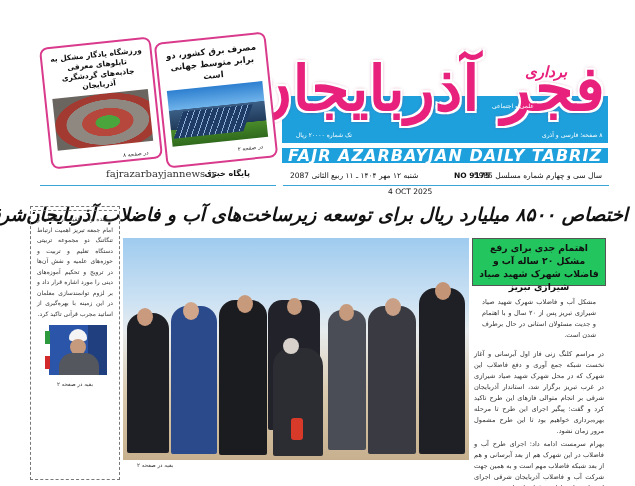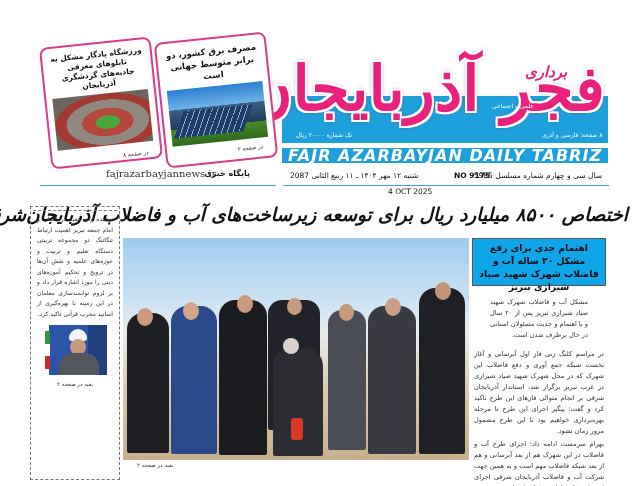--- a/index.html
+++ b/index.html
@@ -14,21 +14,21 @@
     text-shadow:-1px -1px 0 #fff,1px 1px 0 #fff;}
   .small-white{color:#fff;font-size:6px;direction:rtl;white-space:nowrap;}
   .fajr-en{color:#fff;font-weight:bold;font-style:italic;font-size:16px;letter-spacing:1px;text-align:center;font-family:"DejaVu Sans",sans-serif;}
   .dateline{font-size:7.5px;direction:rtl;white-space:nowrap;color:#111;}
   .teaser{border:2px solid #d93a8c;border-radius:8px;background:#fff;}
   .teaser-title{font-weight:bold;font-size:8.5px;line-height:12px;text-align:center;direction:rtl;}
   .teaser-ref{font-size:5.5px;color:#333;direction:rtl;}
   .site{font-family:"DejaVu Serif",serif;font-size:10px;color:#333;white-space:nowrap;}
   .site-label{font-weight:bold;font-size:8px;direction:rtl;}
   .headline{font-family:"DejaVu Sans",sans-serif;font-weight:bold;font-style:italic;font-size:18.5px;direction:rtl;white-space:nowrap;letter-spacing:-0.6px;color:#111;text-align:right;}
-  .subhead-box{border:1px solid #555;background:#0ea5e9;text-align:center;direction:rtl;font-weight:bold;font-size:9.2px;line-height:13px;}
+  .subhead-box{border:1px solid #555;background:#22c55e;text-align:center;direction:rtl;font-weight:bold;font-size:9.2px;line-height:13px;}
   .body-col{font-size:6.6px;line-height:11px;text-align:justify;direction:rtl;color:#333;}
   .side-box{border:1.5px dashed #777;}
   .side-title{font-weight:bold;font-size:10.5px;line-height:16px;text-align:center;direction:rtl;}
   .side-body{font-size:6.4px;line-height:11px;text-align:justify;direction:rtl;color:#333;}
   .caption{font-size:5.5px;direction:rtl;color:#333;}
   .rule{background:#3aa6d8;height:1px;}
 </style>
 </head>
 <body>
 
@@ -99,21 +99,21 @@
 
   <div style="position:absolute;left:168px;top:180px;width:12px;height:22px;background:#d83a2a;border-radius:3px;"></div>
 </div>
 <div class="abs caption" style="left:137px;top:462px;">بقیه در صفحه ۲</div>
 
 <div class="abs subhead-box" style="left:472px;top:238px;width:128px;height:42px;padding:2px 2px;">
   <span>اهتمام جدی برای رفع مشکل ۲۰ ساله آب و فاضلاب شهرک شهید صیاد شیرازی تبریز</span>
 </div>
 
 <div class="abs body-col" style="left:474px;top:297px;width:130px;">
-  <p style="margin:0 16px 2px;">مشکل آب و فاضلاب شهرک شهید صیاد شیرازی تبریز پس از ۲۰ سال و با اهتمام و جدیت مسئولان استانی در حال برطرف شدن است.</p>
+  <p style="margin:0 8px 2px;">مشکل آب و فاضلاب شهرک شهید صیاد شیرازی تبریز پس از ۲۰ سال و با اهتمام و جدیت مسئولان استانی در حال برطرف شدن است.</p>
   <p style="margin:8px 0 2px;">در مراسم کلنگ زنی فاز اول آبرسانی و آغاز نخست شبکه جمع آوری و دفع فاضلاب این شهرک که در محل شهرک شهید صیاد شیرازی در غرب تبریز برگزار شد، استاندار آذربایجان شرقی بر انجام متوالی فازهای این طرح تاکید کرد و گفت: پیگیر اجرای این طرح تا مرحله بهره‌برداری خواهیم بود تا این طرح مشمول مرور زمان نشود.</p>
   <p style="margin:0;">بهرام سرمست ادامه داد: اجرای طرح آب و فاضلاب در این شهرک هم از بعد آبرسانی و هم از بعد شبکه فاضلاب مهم است و به همین جهت شرکت آب و فاضلاب آذربایجان شرقی اجرای این طرح را در اولویت قرار داده است.</p>
 </div>
 
 <div class="abs side-box" style="left:30px;top:206px;width:88px;height:272px;">
   <div style="margin:3px 2px;border-top:1px dashed #777;"></div>
   <div class="side-body" style="padding:0 6px;font-size:6px;line-height:10.5px;">نماینده ولی فقیه در استان و امام جمعه تبریز اهمیت ارتباط تنگاتنگ دو مجموعه تربیتی دستگاه تعلیم و تربیت و حوزه‌های علمیه و نقش آن‌ها در ترویج و تحکیم آموزه‌های دینی را مورد اشاره قرار داد و بر لزوم توانمندسازی معلمان در این زمینه با بهره‌گیری از اساتید مجرب قرآنی تاکید کرد.</div>
   <div style="margin:6px 12px 0;height:50px;background:linear-gradient(90deg,#ffffff 0 10%,#2b55a8 10% 70%,#1f3f7e 70%);position:relative;overflow:hidden;">
     <div style="position:absolute;left:2px;top:6px;width:5px;height:38px;background:linear-gradient(180deg,#2d9a3e 0 33%,#fff 33% 66%,#d22a2a 66%);"></div>
     <div style="position:absolute;left:26px;top:4px;width:18px;height:12px;background:#f4f4f4;border-radius:9px 9px 3px 3px;"></div>

